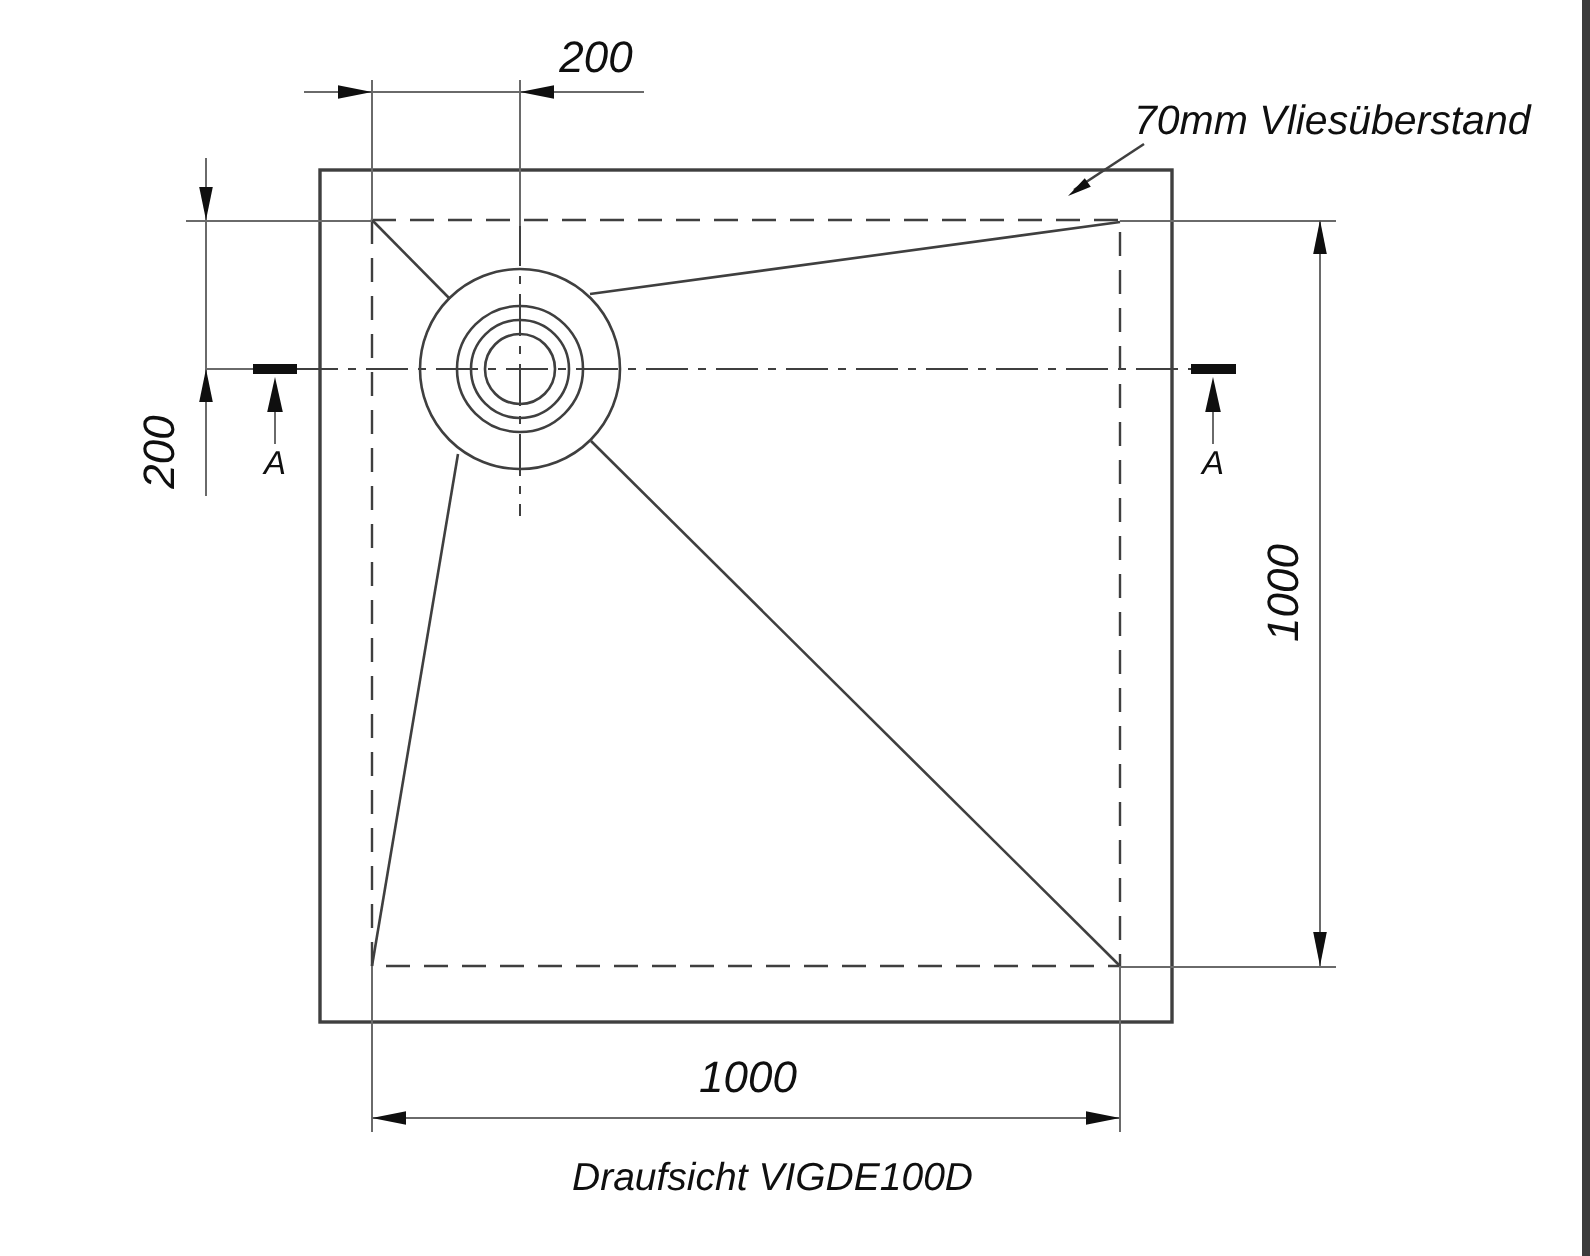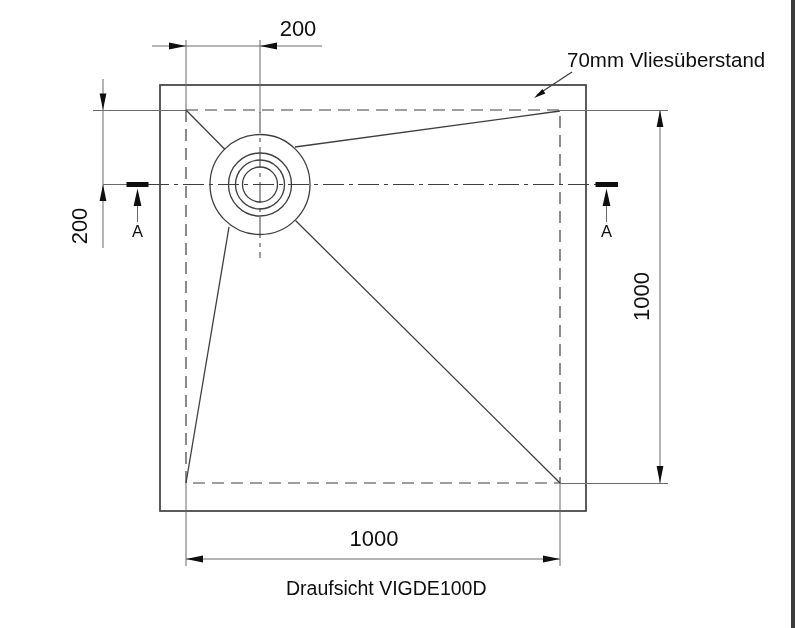--- a/index.html
+++ b/index.html
@@ -3,21 +3,21 @@
 <meta charset="utf-8">
 <style>
   :root{
     --line:#3f3f3f; --dim:#6a6a6a; --ink:#0f0f0f; --frame:#3c3c3c; --background:#ffffff;
   }
   html,body{margin:0;padding:0;}
   body{
     width:795px;height:628px;background:var(--background);
     font-family:"Liberation Sans",sans-serif;overflow:hidden;
   }
-  #page{position:relative;width:795px;height:608px;background:var(--background);}
+  #page{position:relative;width:795px;height:608px;background:var(--background);font-style:italic;}
   svg{display:block}
   .ln{stroke:var(--line);fill:none;stroke-width:1.3px;}
   .heavy{stroke-width:1.7px;}
   .dash{stroke-dasharray:12 7;stroke-width:1.2px;}
   .cl{stroke:var(--line);fill:none;stroke-width:1px;stroke-dasharray:21 5 4 5;}
   .dim{stroke:var(--dim);fill:none;stroke-width:1px;}
   .arr{fill:var(--ink);stroke:none;}
   text{fill:var(--ink);font-family:"Liberation Sans",sans-serif;}
   .dimtxt{font-size:22px;}
   .lbl{font-size:16.5px;}

